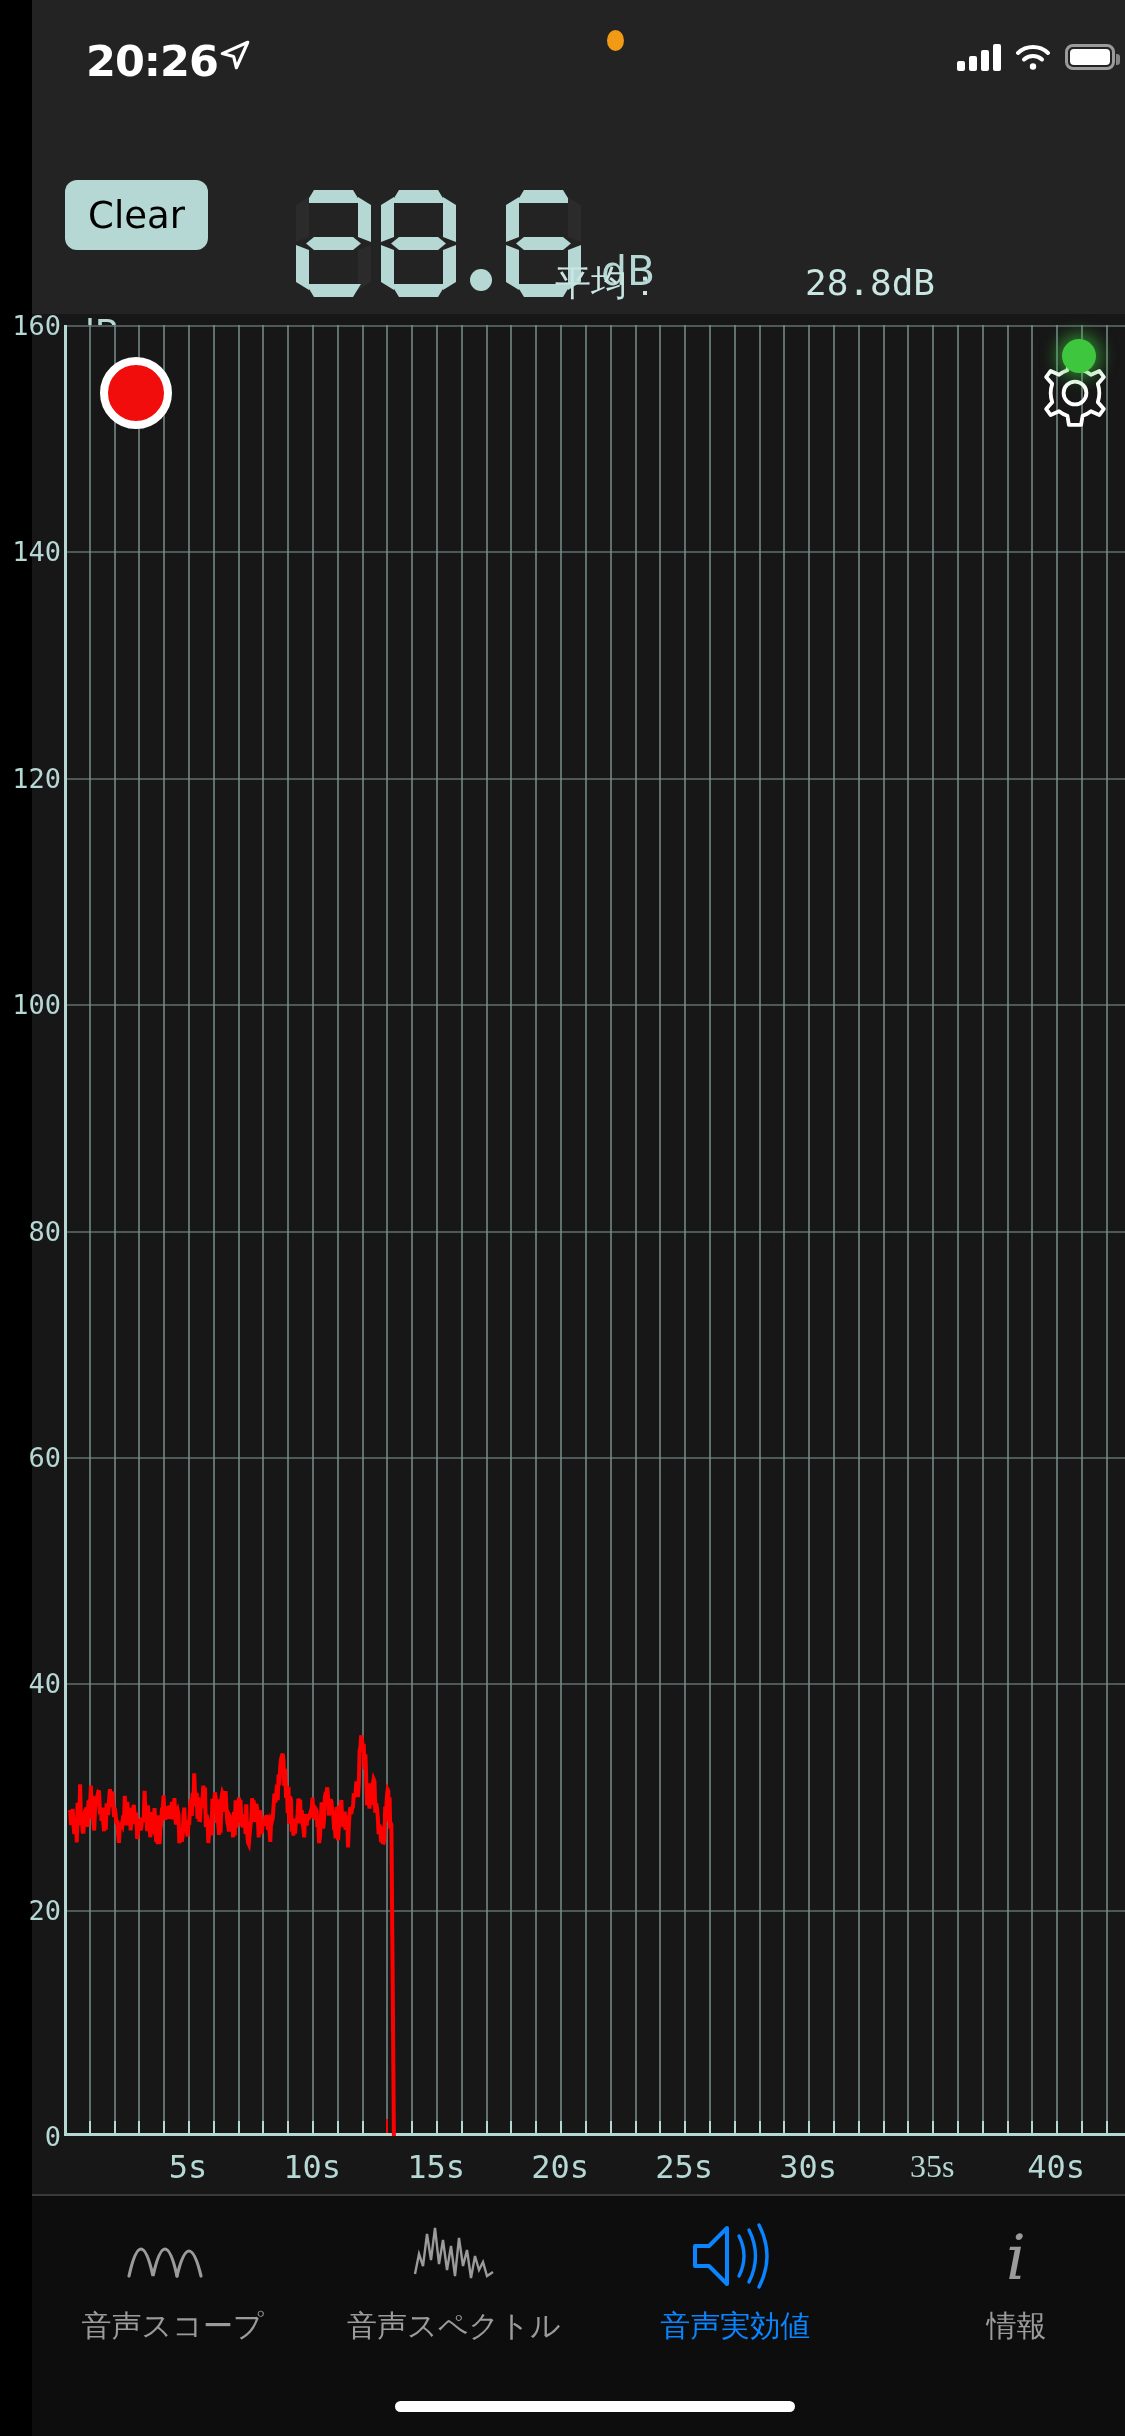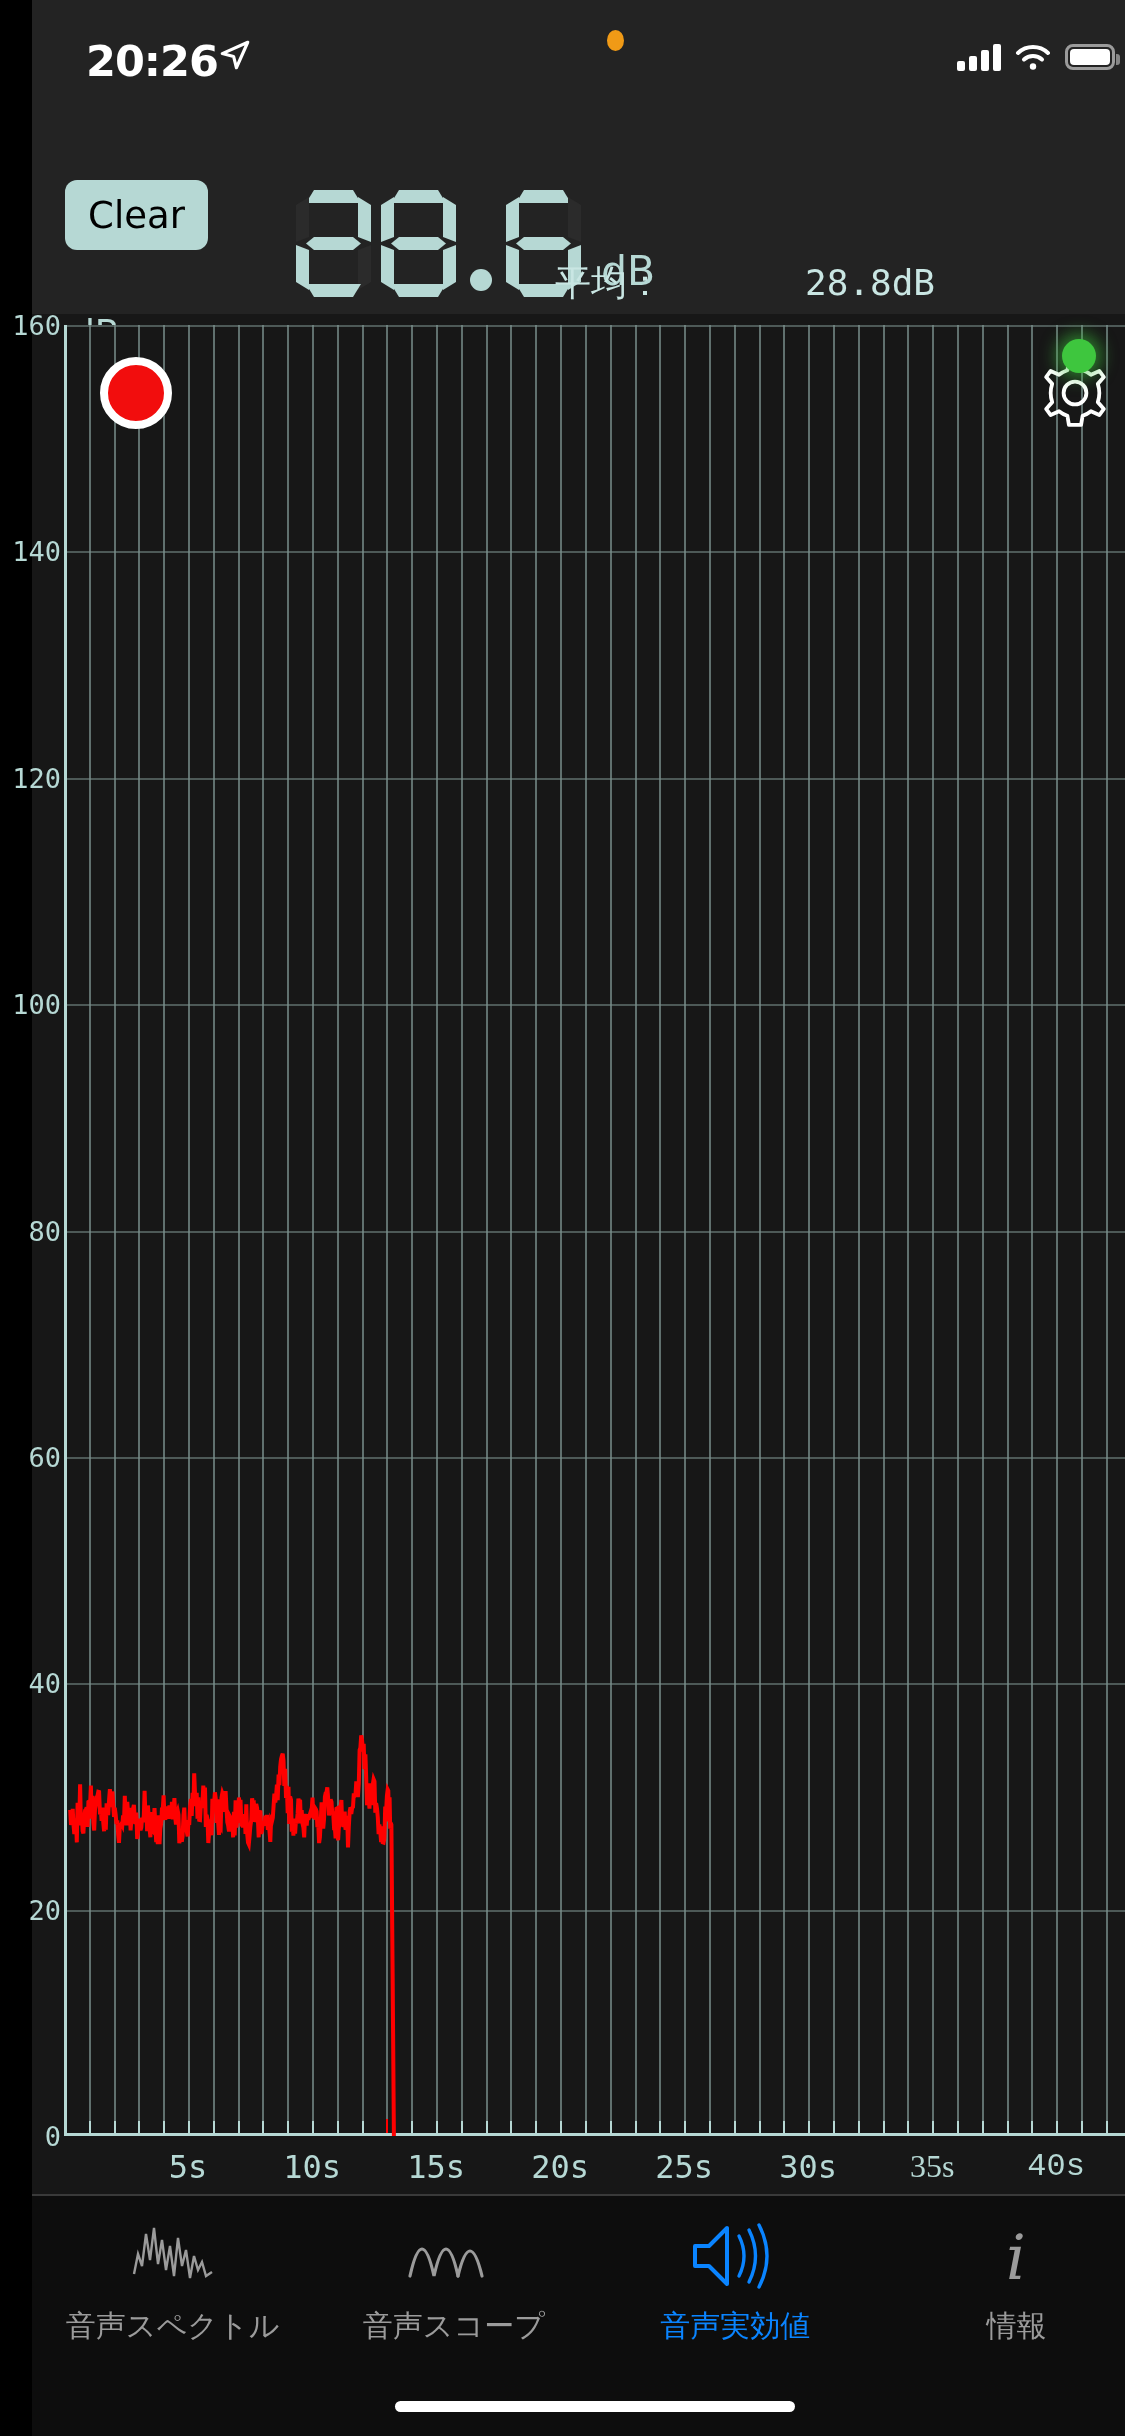--- a/index.html
+++ b/index.html
@@ -365,43 +365,43 @@
         <div class="ylabel" style="top: 11px;">160</div>
       </div>
     <div id="xlabels">
         <div class="xlabel" style="left: 156.023px; top: 1834px;">5s</div>
         <div class="xlabel" style="left: 280.046px; top: 1834px;">10s</div>
         <div class="xlabel" style="left: 404.069px; top: 1834px;">15s</div>
         <div class="xlabel" style="left: 528.092px; top: 1834px;">20s</div>
         <div class="xlabel" style="left: 652.115px; top: 1834px;">25s</div>
         <div class="xlabel" style="left: 776.138px; top: 1834px;">30s</div>
         <div class="xlabel" style="left: 900.161px; top: 1834px; font-family: Liberation Serif, serif;">35s</div>
-        <div class="xlabel" style="left: 1024.18px; top: 1834px; font-family: Liberation Mono, monospace;">40s</div>
+        <div class="xlabel" style="left: 1024.18px; top: 1834px;">40s</div>
       </div>
   </div>
 
   <div id="tabbar">
-
-    <div class="tab">
-      <div class="tab-icon">
-        <svg width="86" height="72" viewBox="0 0 86 72">
-          <polyline points="4,54 8,34 12,46 16,14 20,40 24,8 28,44 32,20 36,50 40,26 44,56 48,18 52,46 56,30 60,58 64,36 68,50 72,42 76,56 82,52" fill="none" stroke="#9b9b9b" stroke-width="2.4"></polyline>
-        </svg>
-      </div>
-      <div class="tab-label">音声スペクトル</div>
-    </div>
 
     <div class="tab">
       <div class="tab-icon">
         <svg width="100" height="72" viewBox="0 0 100 72">
           <path d="M6 56 Q18 2 30 56 Q42 2 54 56" fill="none" stroke="#9b9b9b" stroke-width="3.2" stroke-linecap="round"></path>
           <path d="M54 56 Q66 6 78 56" fill="none" stroke="#9b9b9b" stroke-width="3.2" stroke-linecap="round"></path>
         </svg>
       </div>
       <div class="tab-label">音声スコープ</div>
+    </div>
+
+    <div class="tab">
+      <div class="tab-icon">
+        <svg width="86" height="72" viewBox="0 0 86 72">
+          <polyline points="4,54 8,34 12,46 16,14 20,40 24,8 28,44 32,20 36,50 40,26 44,56 48,18 52,46 56,30 60,58 64,36 68,50 72,42 76,56 82,52" fill="none" stroke="#9b9b9b" stroke-width="2.4"></polyline>
+        </svg>
+      </div>
+      <div class="tab-label">音声スペクトル</div>
     </div>
 
     <div class="tab active">
       <div class="tab-icon">
         <svg width="96" height="76" viewBox="0 0 96 76">
           <path d="M8 28 L22 28 L40 10 L40 66 L22 48 L8 48 Z" fill="none" stroke="#0a84ff" stroke-width="4" stroke-linejoin="round"></path>
           <path d="M52 18 Q62 38 52 58" fill="none" stroke="#0a84ff" stroke-width="3.4" stroke-linecap="round"></path>
           <path d="M62 12 Q75 38 62 64" fill="none" stroke="#0a84ff" stroke-width="3.4" stroke-linecap="round"></path>
           <path d="M72 7 Q88 38 72 69" fill="none" stroke="#0a84ff" stroke-width="3.4" stroke-linecap="round"></path>
         </svg>

